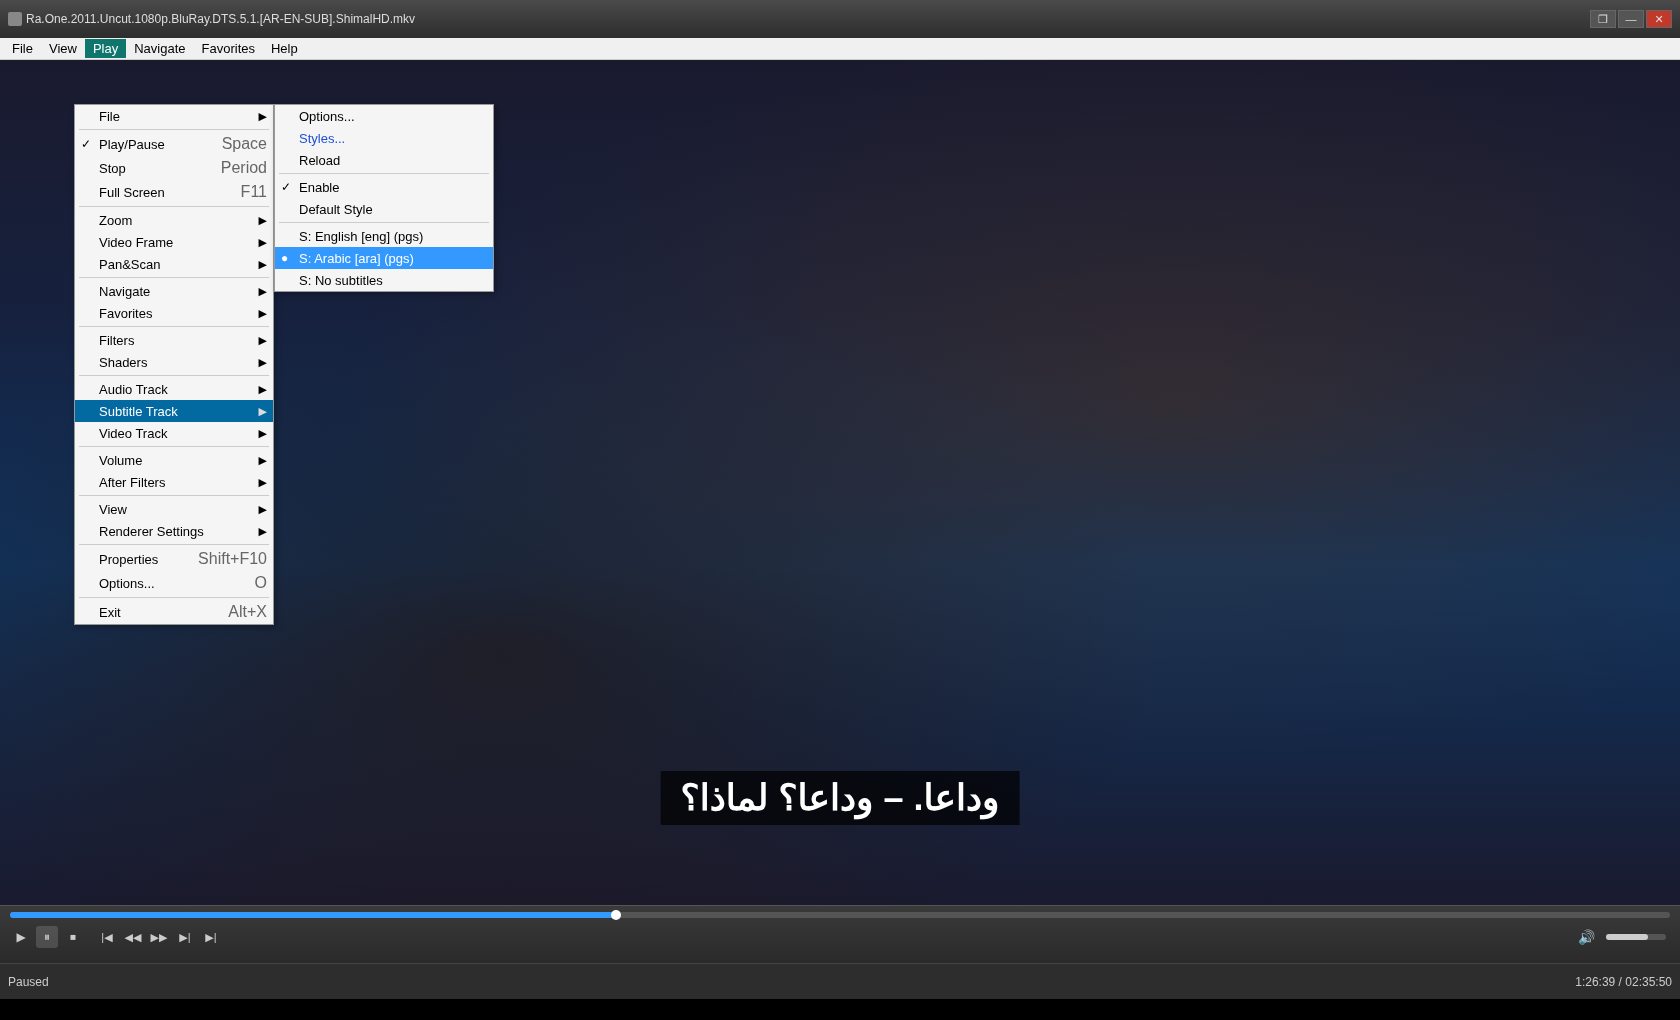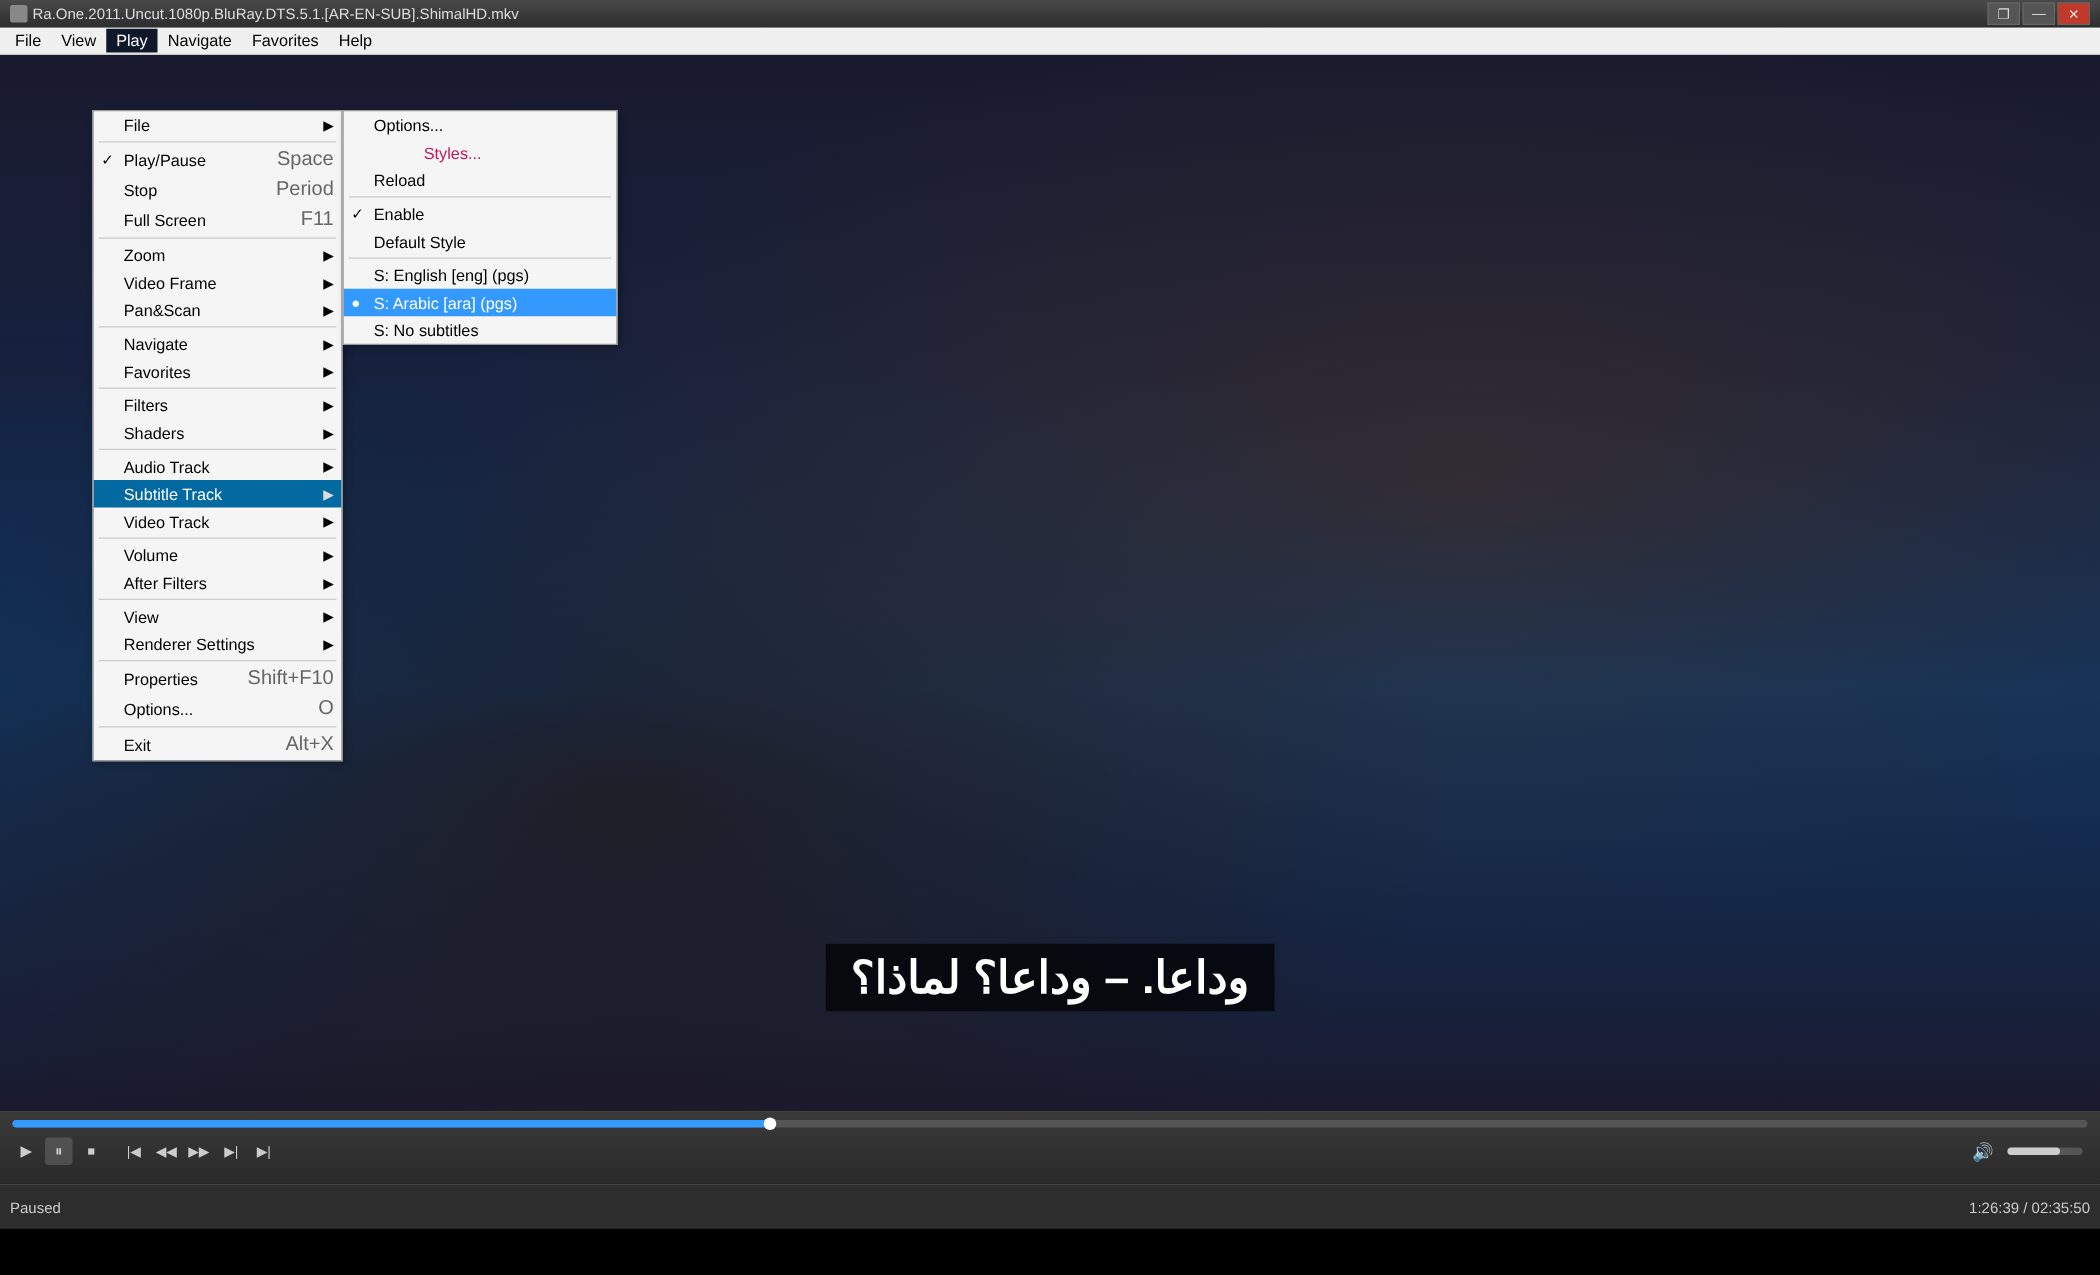--- a/index.html
+++ b/index.html
@@ -1,21 +1,21 @@
 <!DOCTYPE html>
 <html><head>
   <meta charset="utf-8">
   <style>
     * { margin: 0; padding: 0; box-sizing: border-box; }
     body { width: 1680px; height: 1020px; overflow: hidden; background: #000; font-family: 'Segoe UI', Tahoma, sans-serif; font-size: 13px; }
 
     
     #titlebar {
       width: 100%;
-      height: 22px;
+      height: 38px;
       background: linear-gradient(to bottom, #4a4a4a, #2d2d2d);
       display: flex;
       align-items: center;
       justify-content: space-between;
       padding: 0 8px;
       color: #ddd;
       font-size: 12px;
     }
     #titlebar-left { display: flex; align-items: center; gap: 4px; }
     #titlebar-icon { width: 14px; height: 14px; background: #888; border-radius: 2px; }
@@ -92,21 +92,21 @@
       display: flex;
       align-items: center;
       padding: 3px 6px 3px 24px;
       cursor: pointer;
       color: #000;
       position: relative;
       font-size: 13px;
       min-height: 22px;
     }
     .ctx-item.highlighted { background: #0369a1; color: #fff; }
-    .ctx-item.disabled { color: #be185d; cursor: default; margin-left: 40px; }
+    .ctx-item.disabled { color: #1d4ed8; cursor: default; }
     .ctx-item .shortcut {
       margin-left: auto;
       color: #666;
       font-size: 16px;
     }
     .ctx-item .arrow {
       margin-left: auto;
       font-size: 11px;
     }
     .ctx-item .check-mark {
@@ -209,21 +209,21 @@
   <div id="titlebar-controls">
     <div class="tb-btn">❐</div>
     <div class="tb-btn">—</div>
     <div class="tb-btn close">✕</div>
   </div>
 </div>
 
 <div id="menubar">
   <div class="menu-item">File</div>
   <div class="menu-item">View</div>
-  <div class="menu-item" style="background:#0f172a;color:#fff;">Play</div>
+  <div class="menu-item" style="background:#0f766e;color:#fff;">Play</div>
   <div class="menu-item">Navigate</div>
   <div class="menu-item">Favorites</div>
   <div class="menu-item">Help</div>
 </div>
 
 <div id="video-area">
   <div id="video-bg"></div>
   <div id="scene-overlay"></div>
 
   <div id="subtitle-bar">

